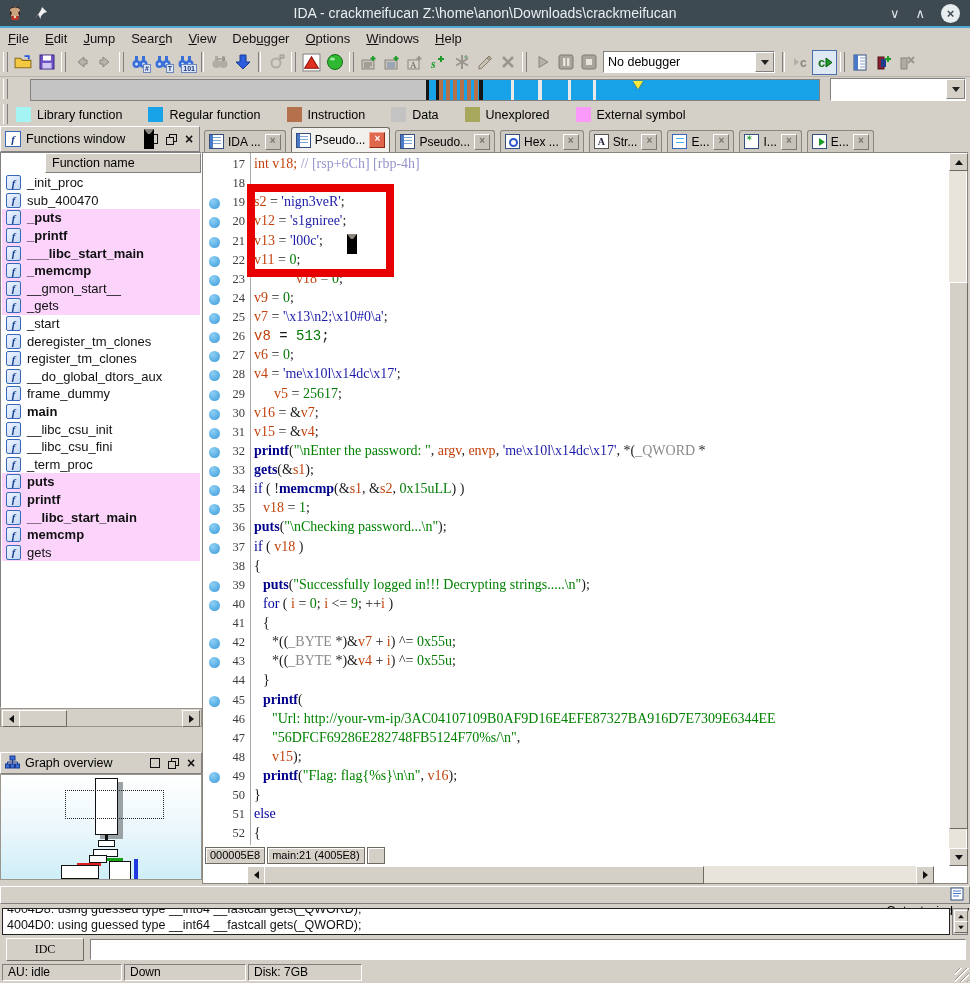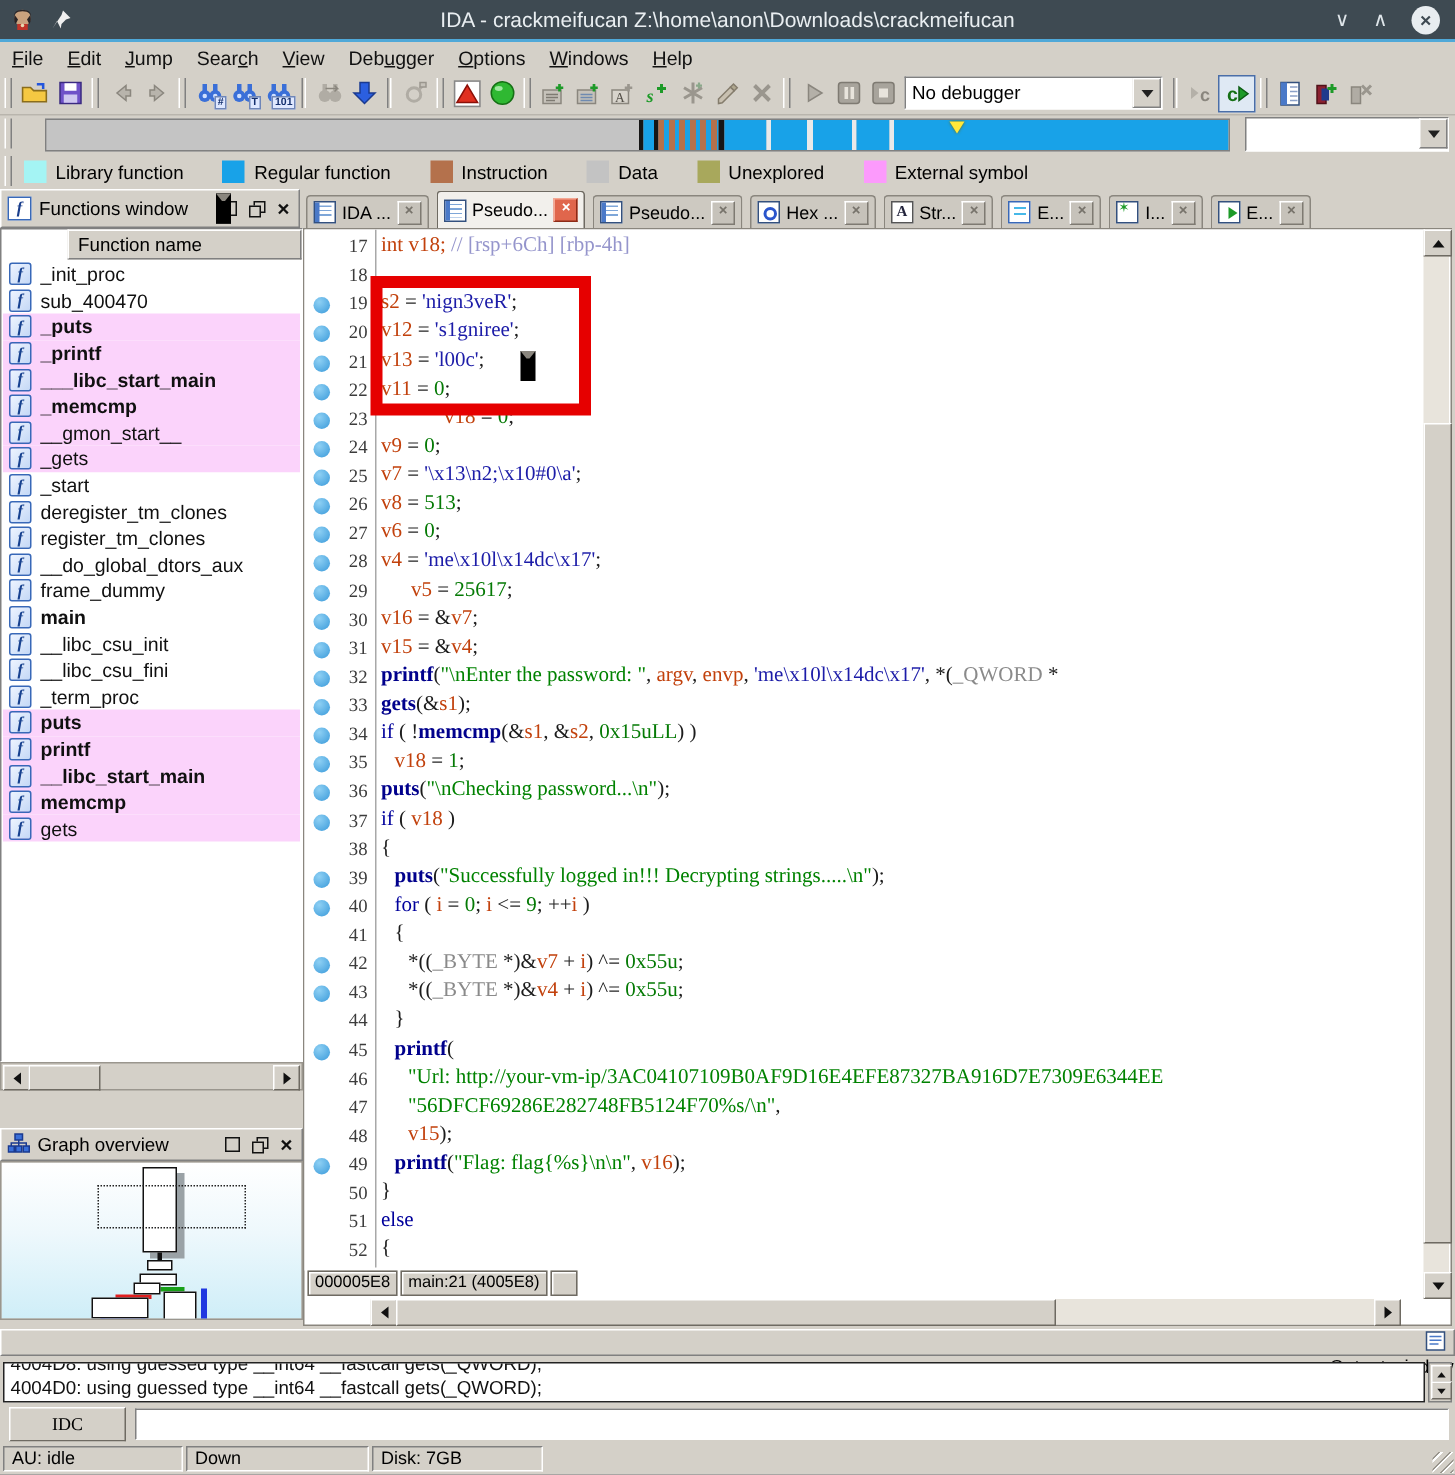--- a/index.html
+++ b/index.html
@@ -707,21 +707,21 @@
             <span class="ltext" style="left: 51px; text-align: right;"><span class="sg-v">v9</span><span class="sg-d"> = </span><span class="sg-n">0</span><span class="sg-d">;</span></span>
           </div>
           <div class="cl">
             <span class="dot"></span>
             <span class="lnum">25</span>
             <span class="ltext" style="left: 51px;"><span class="sg-v">v7</span><span class="sg-d"> = </span><span class="sg-l">'\x13\n2;\x10#0\a'</span><span class="sg-d">;</span></span>
           </div>
           <div class="cl">
             <span class="dot"></span>
             <span class="lnum">26</span>
-            <span class="ltext" style="left: 51px;"><span class="sg-v">v8</span><span class="sg-d"> = </span><span class="sg-n">513</span><span class="sg-d">;</span></span>
+            <span class="ltext" style="left: 51px; font-family: Liberation Mono, monospace;"><span class="sg-v">v8</span><span class="sg-d"> = </span><span class="sg-n">513</span><span class="sg-d">;</span></span>
           </div>
           <div class="cl">
             <span class="dot"></span>
             <span class="lnum">27</span>
             <span class="ltext" style="left: 51px;"><span class="sg-v">v6</span><span class="sg-d"> = </span><span class="sg-n">0</span><span class="sg-d">;</span></span>
           </div>
           <div class="cl">
             <span class="dot"></span>
             <span class="lnum">28</span>
             <span class="ltext" style="left: 51px;"><span class="sg-v">v4</span><span class="sg-d"> = </span><span class="sg-l">'me\x10l\x14dc\x17'</span><span class="sg-d">;</span></span>

